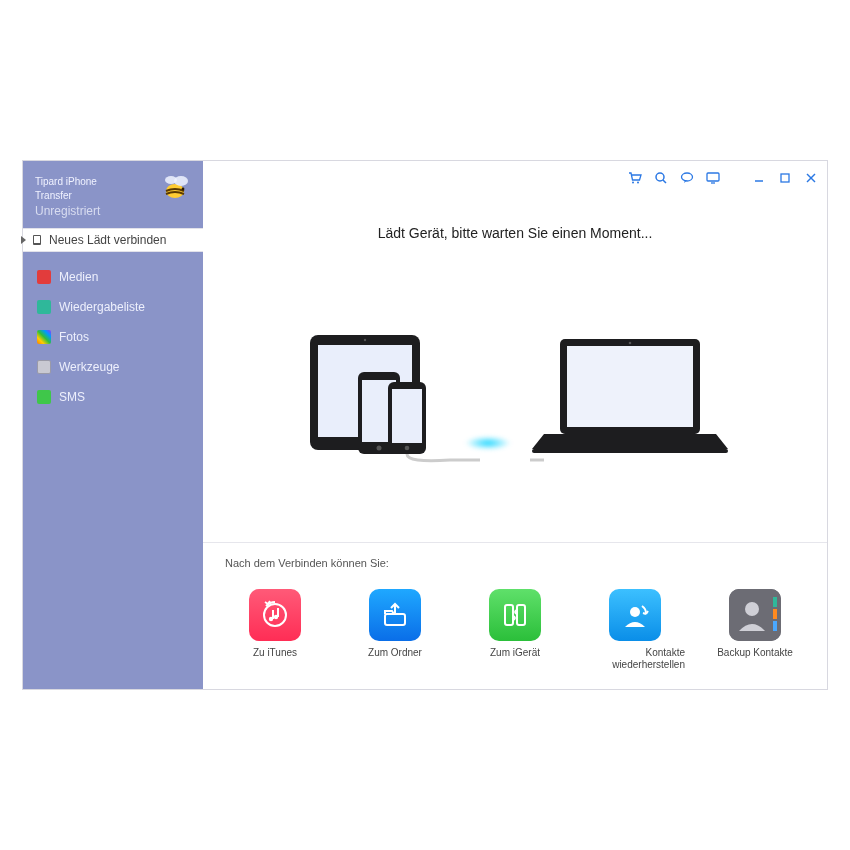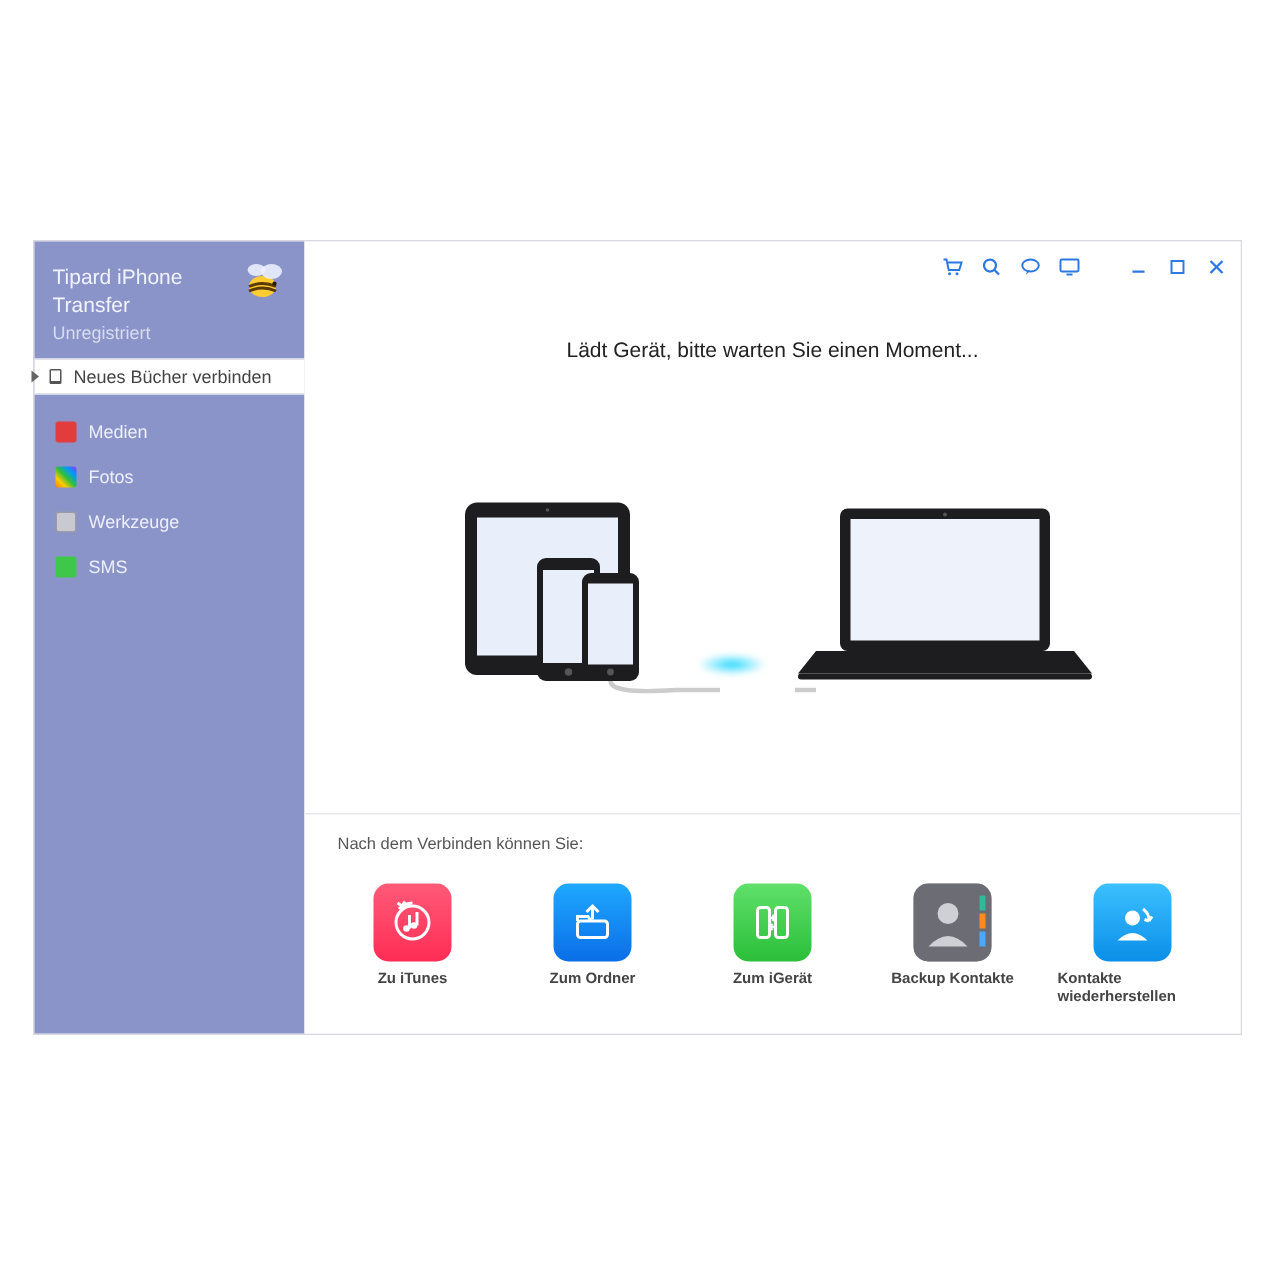--- a/index.html
+++ b/index.html
@@ -1,20 +1,20 @@
 <!DOCTYPE html>
 <html><head>
 <meta charset="utf-8">
 <style>
 * { margin: 0; padding: 0; box-sizing: border-box; font-family: "Segoe UI", Tahoma, sans-serif; }
 body { background: #fff; display: flex; align-items: center; justify-content: center; width: 850px; height: 850px; }
 .app { width: 806px; height: 530px; background: #fff; display: flex; position: relative; border: 1px solid #d8d8e0; }
 .sidebar { width: 180px; background: #8a94c8; color: #fff; display: flex; flex-direction: column; font-size: 12px; }
 .sidebar-header { padding: 14px 12px 10px 12px; position: relative; }
-.app-title { font-size: 14px; line-height: 1.35; color: #f0f2ff; }
+.app-title { font-size: 10px; line-height: 1.35; color: #f0f2ff; }
 .app-status { font-size: 12px; color: #d8dcf0; margin-top: 2px; }
 .bee { position: absolute; right: 6px; top: 6px; width: 40px; height: 40px; }
 .connect-row { background: #fff; color: #444; padding: 4px 8px; display: flex; align-items: center; gap: 6px; border-top: 1px solid #e2e2ea; border-bottom: 1px solid #e2e2ea; cursor: pointer; position: relative; }
 .connect-row .tri { width: 0; height: 0; border-top: 4px solid transparent; border-bottom: 4px solid transparent; border-left: 5px solid #666; position: absolute; left: -2px; }
 .nav { padding: 10px 0; text-align: center; }
 .nav-item { display: flex; align-items: center; gap: 8px; padding: 8px 14px; cursor: pointer; color: #edeffc; }
 .nav-icon { width: 14px; height: 14px; border-radius: 2px; display: inline-block; }
 .ic-medien { background: #e23c3c; }
 .ic-wieder { background: #2fb89a; }
 .ic-fotos { background: linear-gradient(45deg,#ff7b00,#ffcc00,#2fbf3c,#0099ff,#9933ff); }
@@ -34,21 +34,21 @@
 .bottom { border-top: 1px solid #e6e6ec; padding: 14px 22px 18px 22px; }
 .bottom-title { font-size: 11px; color: #555; margin-bottom: 20px; }
 .actions { display: flex; justify-content: space-between; gap: 20px; }
 .action { display: flex; flex-direction: column; align-items: center; gap: 6px; cursor: pointer; flex: 1; }
 .action-icon { width: 52px; height: 52px; border-radius: 10px; display: flex; align-items: center; justify-content: center; }
 .ai-itunes { background: linear-gradient(#ff5a78,#ff2d55); }
 .ai-folder { background: linear-gradient(#1fa8ff,#0a6ee8); }
 .ai-device { background: linear-gradient(#5fe06a,#2bbf3a); }
 .ai-backup { background: #6c6c74; position: relative; }
 .ai-restore { background: linear-gradient(#3cc0ff,#0a8ee8); }
-.action-label { font-size: 10px; color: #444; text-align: left; line-height: 1.2; font-weight: bold; }
+.action-label { font-size: 10px; color: #444; text-align: right; line-height: 1.2; }
 svg { display: block; }
 </style>
 </head>
 <body>
 
 <div class="app">
 
   <div class="sidebar">
     <div class="sidebar-header">
       <div class="app-title">
@@ -67,27 +67,31 @@
         </svg>
       </div>
     </div>
 
     <div class="connect-row">
       <span class="tri"></span>
       <svg width="12" height="12" viewBox="0 0 12 12">
           <rect x="2" y="1" width="8" height="10" rx="1" fill="#555"></rect>
           <rect x="3" y="2" width="6" height="7" fill="#fff"></rect>
         </svg>
-      <span>Neues Bücher verbinden</span>
+      <span>Neues Lädt verbinden</span>
     </div>
 
     <div class="nav">
       <div class="nav-item">
           <span class="nav-icon ic-medien"></span>
           <span>Medien</span>
+        </div>
+      <div class="nav-item">
+          <span class="nav-icon ic-wieder"></span>
+          <span>Wiedergabeliste</span>
         </div>
       <div class="nav-item">
           <span class="nav-icon ic-fotos"></span>
           <span>Fotos</span>
         </div>
       <div class="nav-item">
           <span class="nav-icon ic-kontakte"></span>
           <span>Werkzeuge</span>
         </div>
       <div class="nav-item">
@@ -213,41 +217,41 @@
                 <rect x="5" y="5" width="8" height="20" rx="2" fill="none" stroke="#fff" stroke-width="2"></rect>
                 <rect x="17" y="5" width="8" height="20" rx="2" fill="none" stroke="#fff" stroke-width="2"></rect>
                 <path d="M13 12 L17 12 M15 10 L17 12 L15 14" stroke="#fff" stroke-width="1.6" fill="none"></path>
                 <path d="M17 18 L13 18 M15 16 L13 18 L15 20" stroke="#fff" stroke-width="1.6" fill="none"></path>
               </svg>
           </div>
           <div class="action-label">Zum iGerät</div>
         </div>
 
         <div class="action">
+          <div class="action-icon ai-restore">
+            <svg width="30" height="30" viewBox="0 0 30 30">
+                <circle cx="15" cy="12" r="5" fill="#fff"></circle>
+                <path d="M5 27 Q15 17 25 27 Z" fill="#fff"></path>
+                <path d="M22 6 A9 9 0 0 1 26 14" stroke="#fff" stroke-width="2" fill="none"></path>
+                <path d="M26 14 L28 11 M26 14 L23 13" stroke="#fff" stroke-width="2"></path>
+              </svg>
+          </div>
+          <div class="action-label">Kontakte wiederherstellen</div>
+        </div>
+
+        <div class="action">
           <div class="action-icon ai-backup">
             <svg width="52" height="52" viewBox="0 0 52 52">
                 <rect width="52" height="52" rx="10" fill="#6c6c74"></rect>
                 <circle cx="23" cy="20" r="7" fill="#cfcfd6"></circle>
                 <path d="M10 42 Q23 28 36 42 Z" fill="#cfcfd6"></path>
                 <rect x="44" y="8" width="4" height="10" fill="#2fb89a"></rect>
                 <rect x="44" y="20" width="4" height="10" fill="#ff8a1f"></rect>
                 <rect x="44" y="32" width="4" height="10" fill="#4aa8ff"></rect>
               </svg>
           </div>
           <div class="action-label">Backup Kontakte</div>
         </div>
 
-        <div class="action">
-          <div class="action-icon ai-restore">
-            <svg width="30" height="30" viewBox="0 0 30 30">
-                <circle cx="15" cy="12" r="5" fill="#fff"></circle>
-                <path d="M5 27 Q15 17 25 27 Z" fill="#fff"></path>
-                <path d="M22 6 A9 9 0 0 1 26 14" stroke="#fff" stroke-width="2" fill="none"></path>
-                <path d="M26 14 L28 11 M26 14 L23 13" stroke="#fff" stroke-width="2"></path>
-              </svg>
-          </div>
-          <div class="action-label">Kontakte wiederherstellen</div>
-        </div>
-
       </div>
     </div>
   </div>
 </div>
 
 </body></html>

